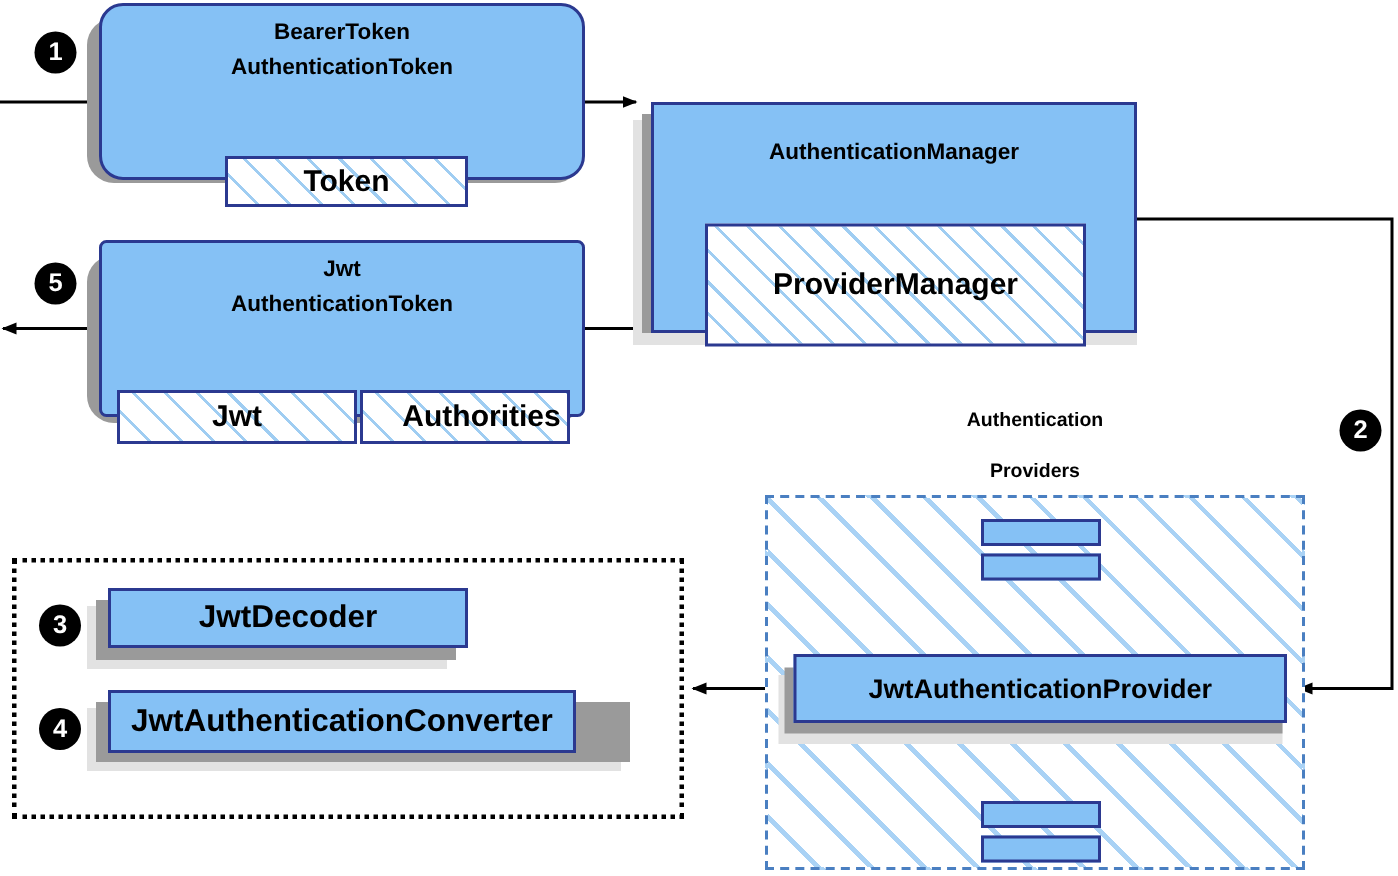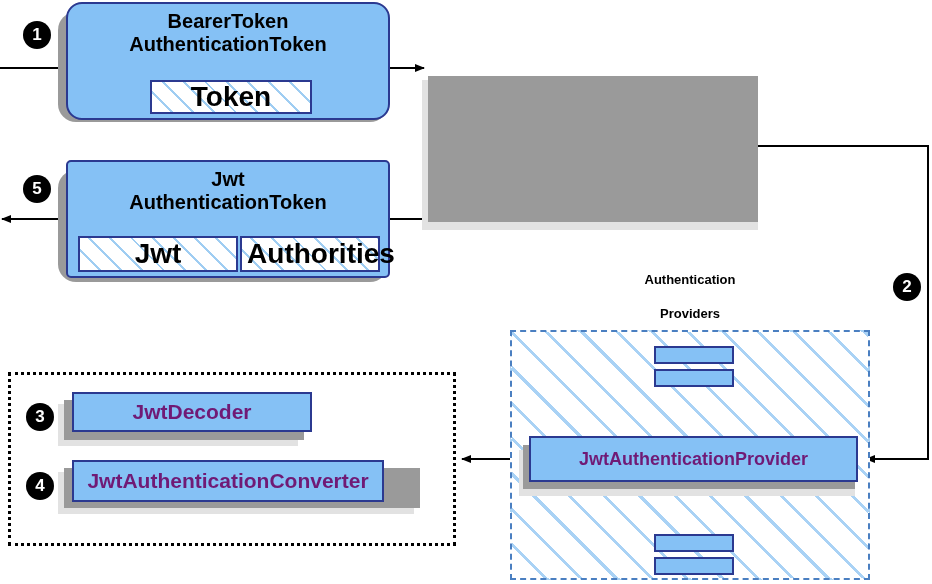--- a/index.html
+++ b/index.html
@@ -4,35 +4,35 @@
 <style>
   html,body{margin:0;padding:0;background:#ffffff;}
   body{width:932px;height:584px;position:relative;overflow:hidden;
        font-family:"Liberation Sans","DejaVu Sans",sans-serif;}
   #stage{position:absolute;left:0;top:0;width:932px;height:584px;}
 
   
   .node{position:absolute;box-sizing:border-box;background:#85c1f5;
         border:2px solid #2b3990;color:#000;font-weight:bold;}
   .node .title{position:absolute;left:0;right:0;text-align:center;
-        font-size:20px;line-height:23px;letter-spacing:0px;}
+        font-size:15px;line-height:23px;letter-spacing:0px;}
   .shadow{position:absolute;background:#9a9a9a;}
   .shadow2{position:absolute;background:#e2e2e2;}
 
   .hatchbox{position:absolute;box-sizing:border-box;border:2px solid #2b3990;
         background-color:#ffffff;
         background-image:repeating-linear-gradient(45deg,
             rgba(133,193,245,0) 0px, rgba(133,193,245,0) 13px,
             #9fcdf2 13px, #9fcdf2 15px);
         display:flex;align-items:center;justify-content:center;
-        font-size:28px;font-weight:bold;color:#000;}
+        font-size:20px;font-weight:bold;color:#000;margin-top:24px;}
 
   .plainbox{position:absolute;box-sizing:border-box;background:#85c1f5;
         border:2px solid #2b3990;display:flex;align-items:center;
-        justify-content:center;font-size:21px;font-weight:bold;color:#701a75;}
+        justify-content:center;font-size:21px;font-weight:bold;color:#000000;}
 
   
   .step{position:absolute;width:26px;height:26px;border-radius:50%;
         background:#000;color:#fff;font-size:17px;font-weight:bold;
         display:flex;align-items:center;justify-content:center;
         box-shadow:0 0 0 1px #000;}
 
   
   .dotted-plain{position:absolute;box-sizing:border-box;
         border:3px dotted #000;background:transparent;}
@@ -95,20 +95,24 @@
 
   <div class="shadow" style="left:58px;top:12px;width:330px;height:110px;border-radius:18px;"></div>
   <div class="node" style="left:66px;top:2px;width:324px;height:118px;border-radius:16px;">
     <div class="title" style="top:6px;">BearerToken</div>
     <div class="title" style="top:29px;">AuthenticationToken</div>
     <div class="hatchbox" style="left:82px;top:76px;width:162px;height:34px;">Token</div>
   </div>
 
   <div class="shadow2" style="left:422px;top:80px;width:336px;height:150px;"></div>
   <div class="shadow" style="left:428px;top:76px;width:330px;height:146px;"></div>
+  <div class="node" style="left:434px;top:68px;width:324px;height:154px;">
+    <div class="title" style="top:20px;">AuthenticationManager</div>
+    <div class="hatchbox" style="left:34px;top:55px;width:254px;height:82px;">ProviderManager</div>
+  </div>
 
   <div class="shadow" style="left:58px;top:170px;width:330px;height:112px;border-radius:18px;"></div>
   <div class="node" style="left:66px;top:160px;width:324px;height:118px;border-radius:5px;">
     <div class="title" style="top:6px;">Jwt</div>
     <div class="title" style="top:29px;">AuthenticationToken</div>
     <div class="hatchbox" style="left:10px;top:74px;width:160px;height:36px;">Jwt</div>
     <div class="hatchbox" style="left:172px;top:74px;width:140px;height:36px;padding-left:22px;">Authorities</div>
   </div>
 
   <div class="grouplabel" style="left:560px;top:268px;width:260px;">Authentication</div>

